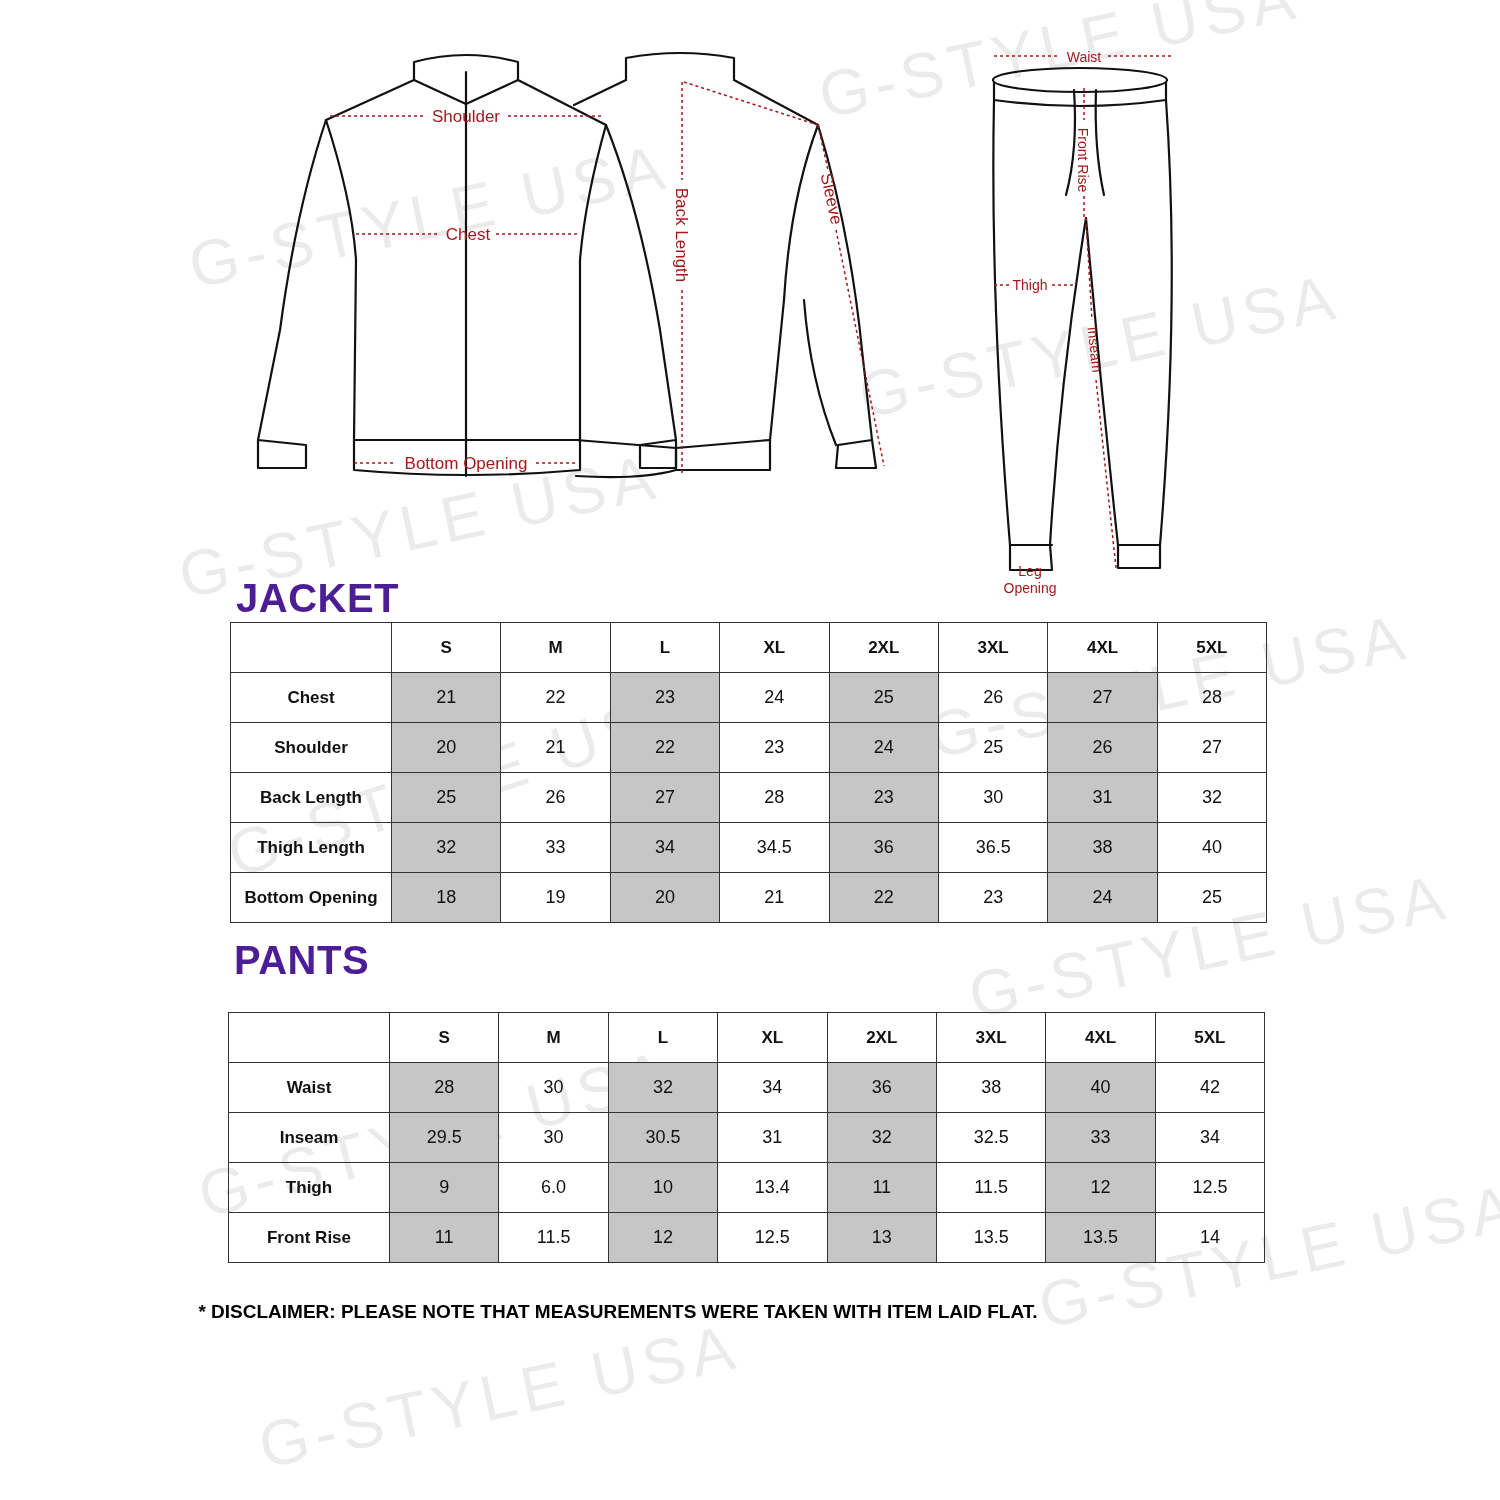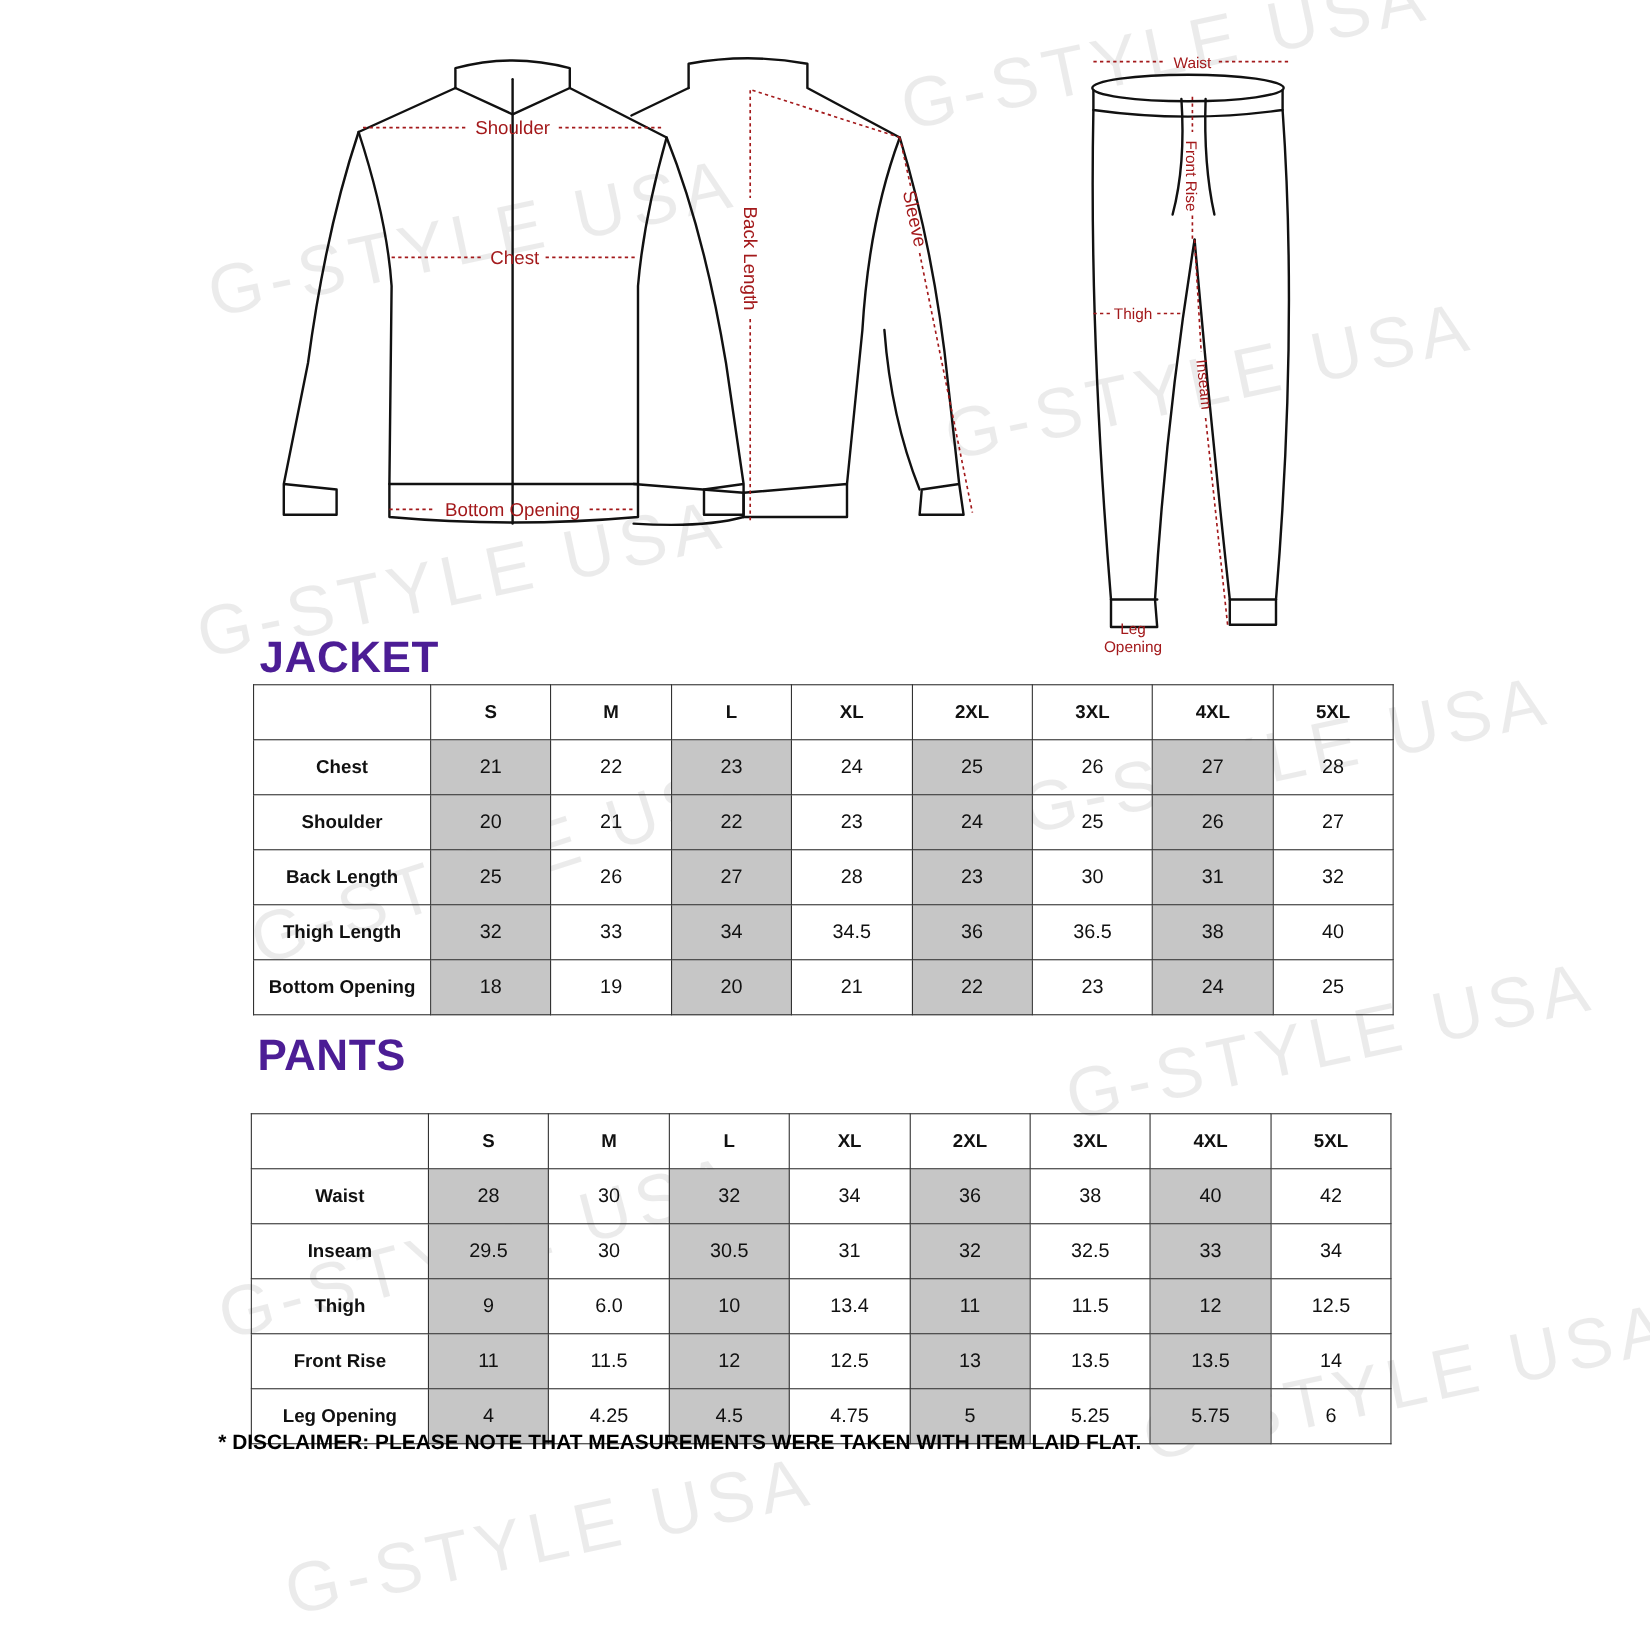--- a/index.html
+++ b/index.html
@@ -225,29 +225,18 @@
     <td class="label">Front Rise</td>
     <td class="shade">11</td>
     <td>11.5</td>
     <td class="shade">12</td>
     <td>12.5</td>
     <td class="shade">13</td>
     <td>13.5</td>
     <td class="shade">13.5</td>
     <td>14</td>
   </tr>
-  <tr>
-    <td class="label">Leg Opening</td>
-    <td class="shade">4</td>
-    <td>4.25</td>
-    <td class="shade">4.5</td>
-    <td>4.75</td>
-    <td class="shade">5</td>
-    <td>5.25</td>
-    <td class="shade">5.75</td>
-    <td>6</td>
-  </tr>
 </tbody>
   </table>
 
 <div class="disclaimer">
   <div>* DISCLAIMER: PLEASE NOTE THAT MEASUREMENTS WERE TAKEN WITH ITEM LAID FLAT.</div>
 </div>
 
 </body></html>

